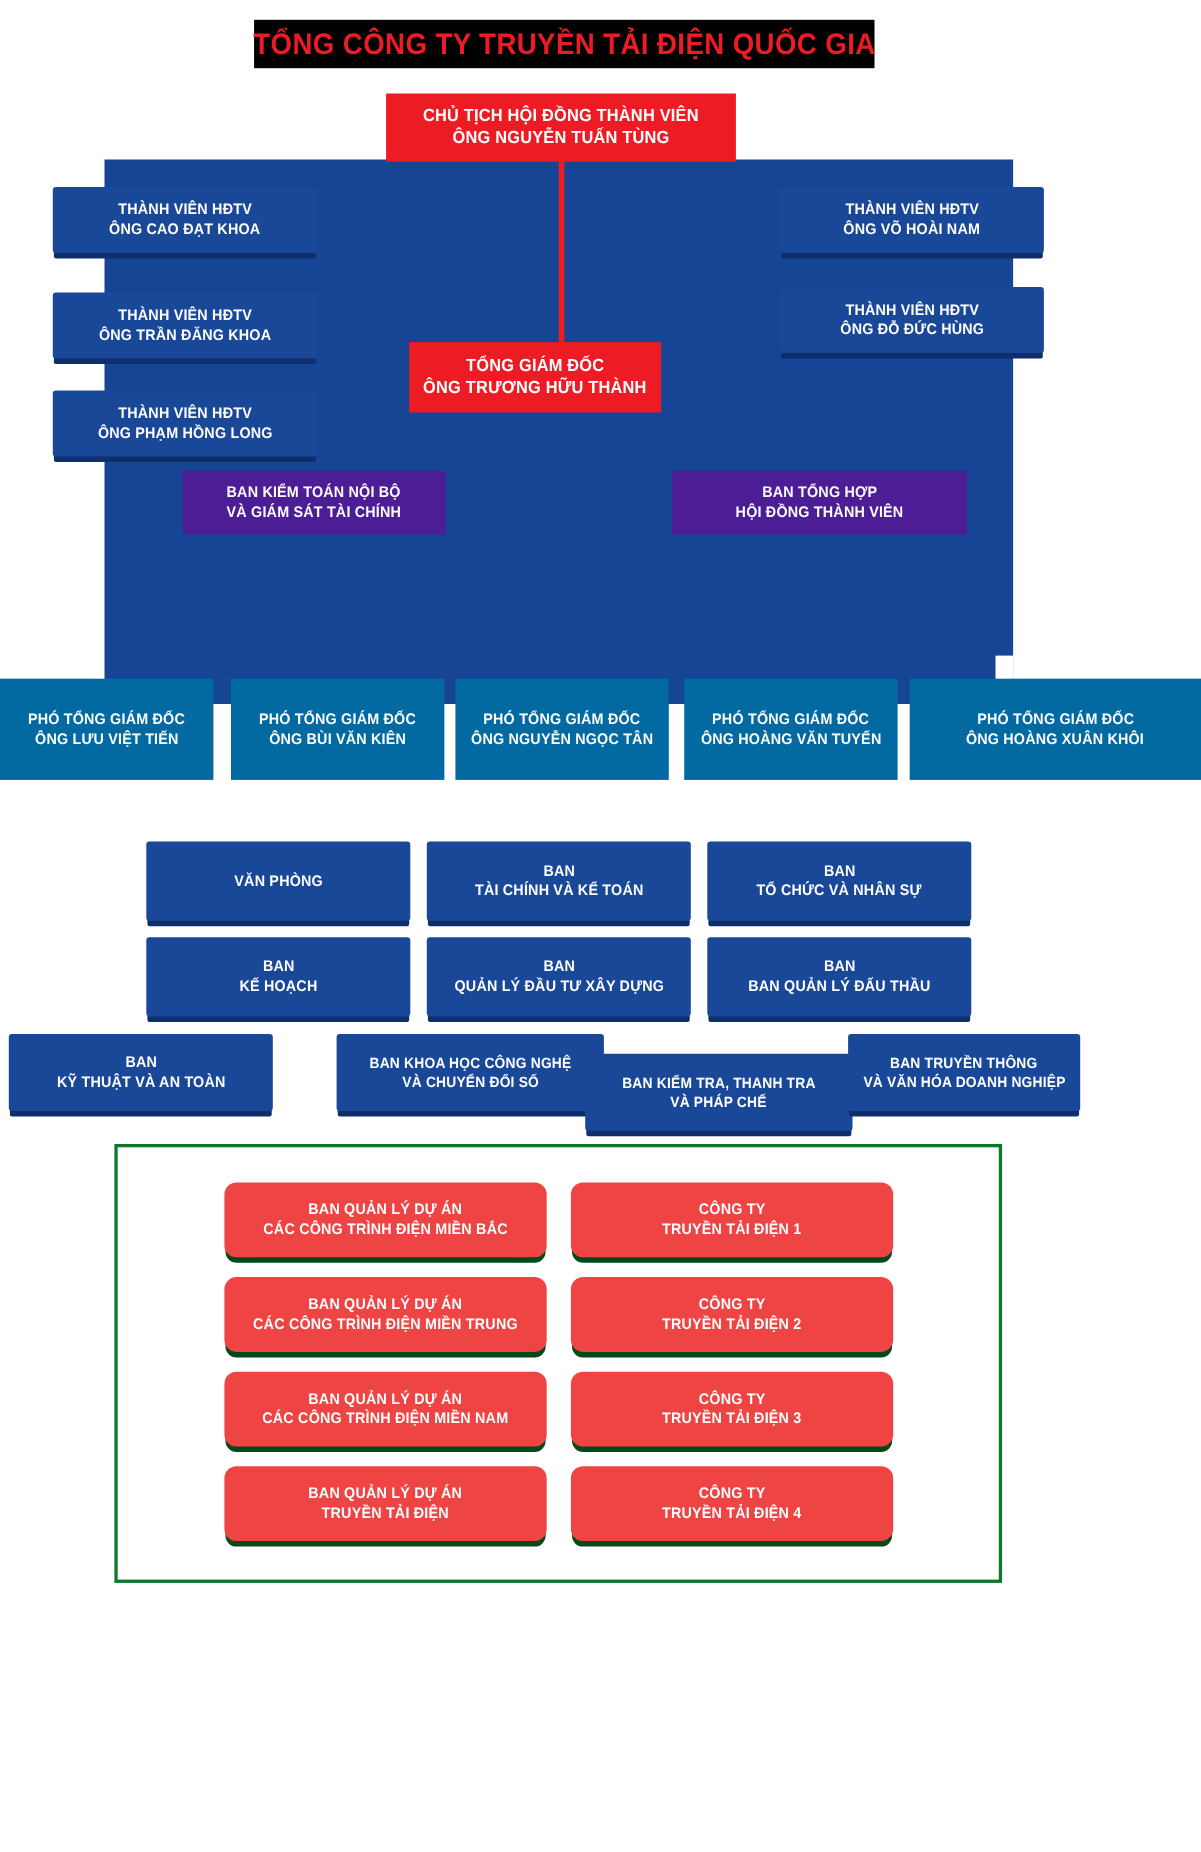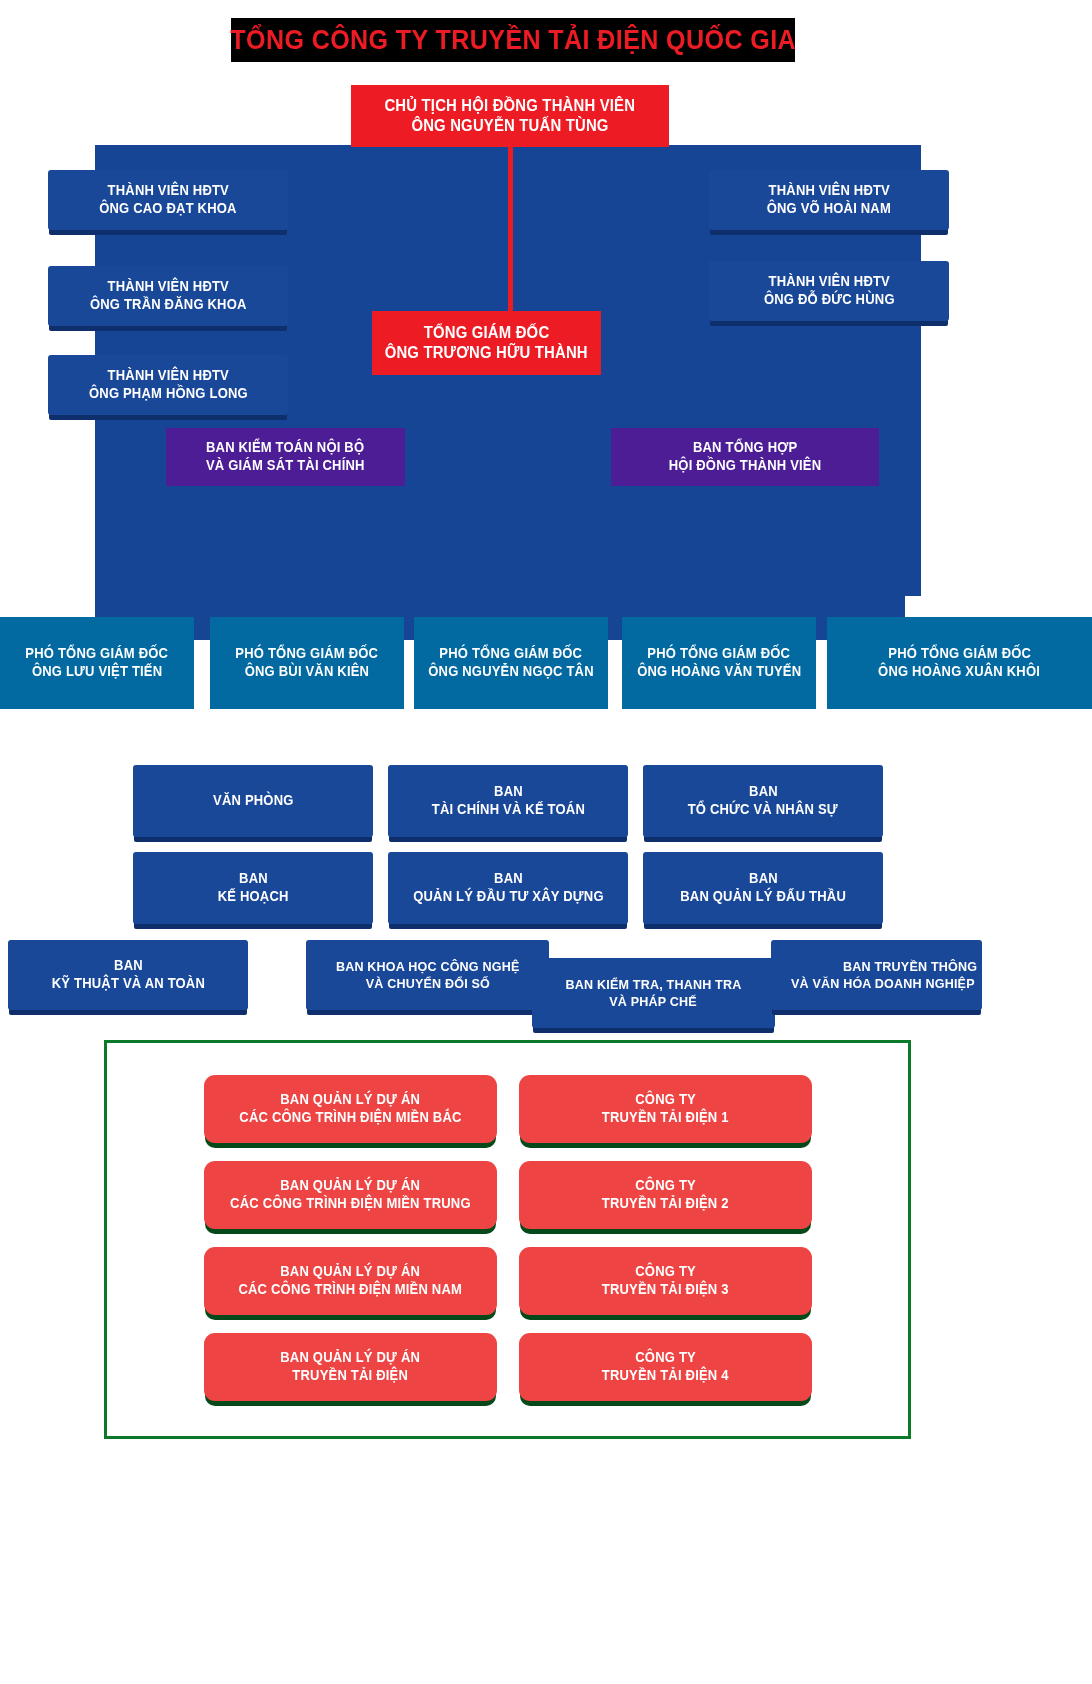--- a/index.html
+++ b/index.html
@@ -169,21 +169,21 @@
   <span class="ln f14">KỸ THUẬT VÀ AN TOÀN</span>
 </div>
 <div class="box blue-sh" style="left:262px;top:940px;width:243px;height:70px;margin-left:44px;">
   <span class="ln f13">BAN KHOA HỌC CÔNG NGHỆ</span>
   <span class="ln f13">VÀ CHUYỂN ĐỔI SỐ</span>
 </div>
 <div class="box blue-sh" style="left:532px;top:940px;width:243px;height:70px;margin-top:18px;">
   <span class="ln f13">BAN KIỂM TRA, THANH TRA</span>
   <span class="ln f13">VÀ PHÁP CHẾ</span>
 </div>
-<div class="box blue-sh" style="left:771px;top:940px;width:211px;height:70px;align-items:flex-end;">
+<div class="box blue-sh" style="left:771px;top:940px;width:211px;height:70px;">
   <span class="ln f13">BAN TRUYỀN THÔNG</span>
   <span class="ln f13">VÀ VĂN HÓA DOANH NGHIỆP</span>
 </div>
 
 <div class="abs" id="green-frame"></div>
 
 <div class="box green" style="left:204px;top:1075px;width:293px;height:68px;">
   <span class="ln f14">BAN QUẢN LÝ DỰ ÁN</span>
   <span class="ln f14">CÁC CÔNG TRÌNH ĐIỆN MIỀN BẮC</span>
 </div>

